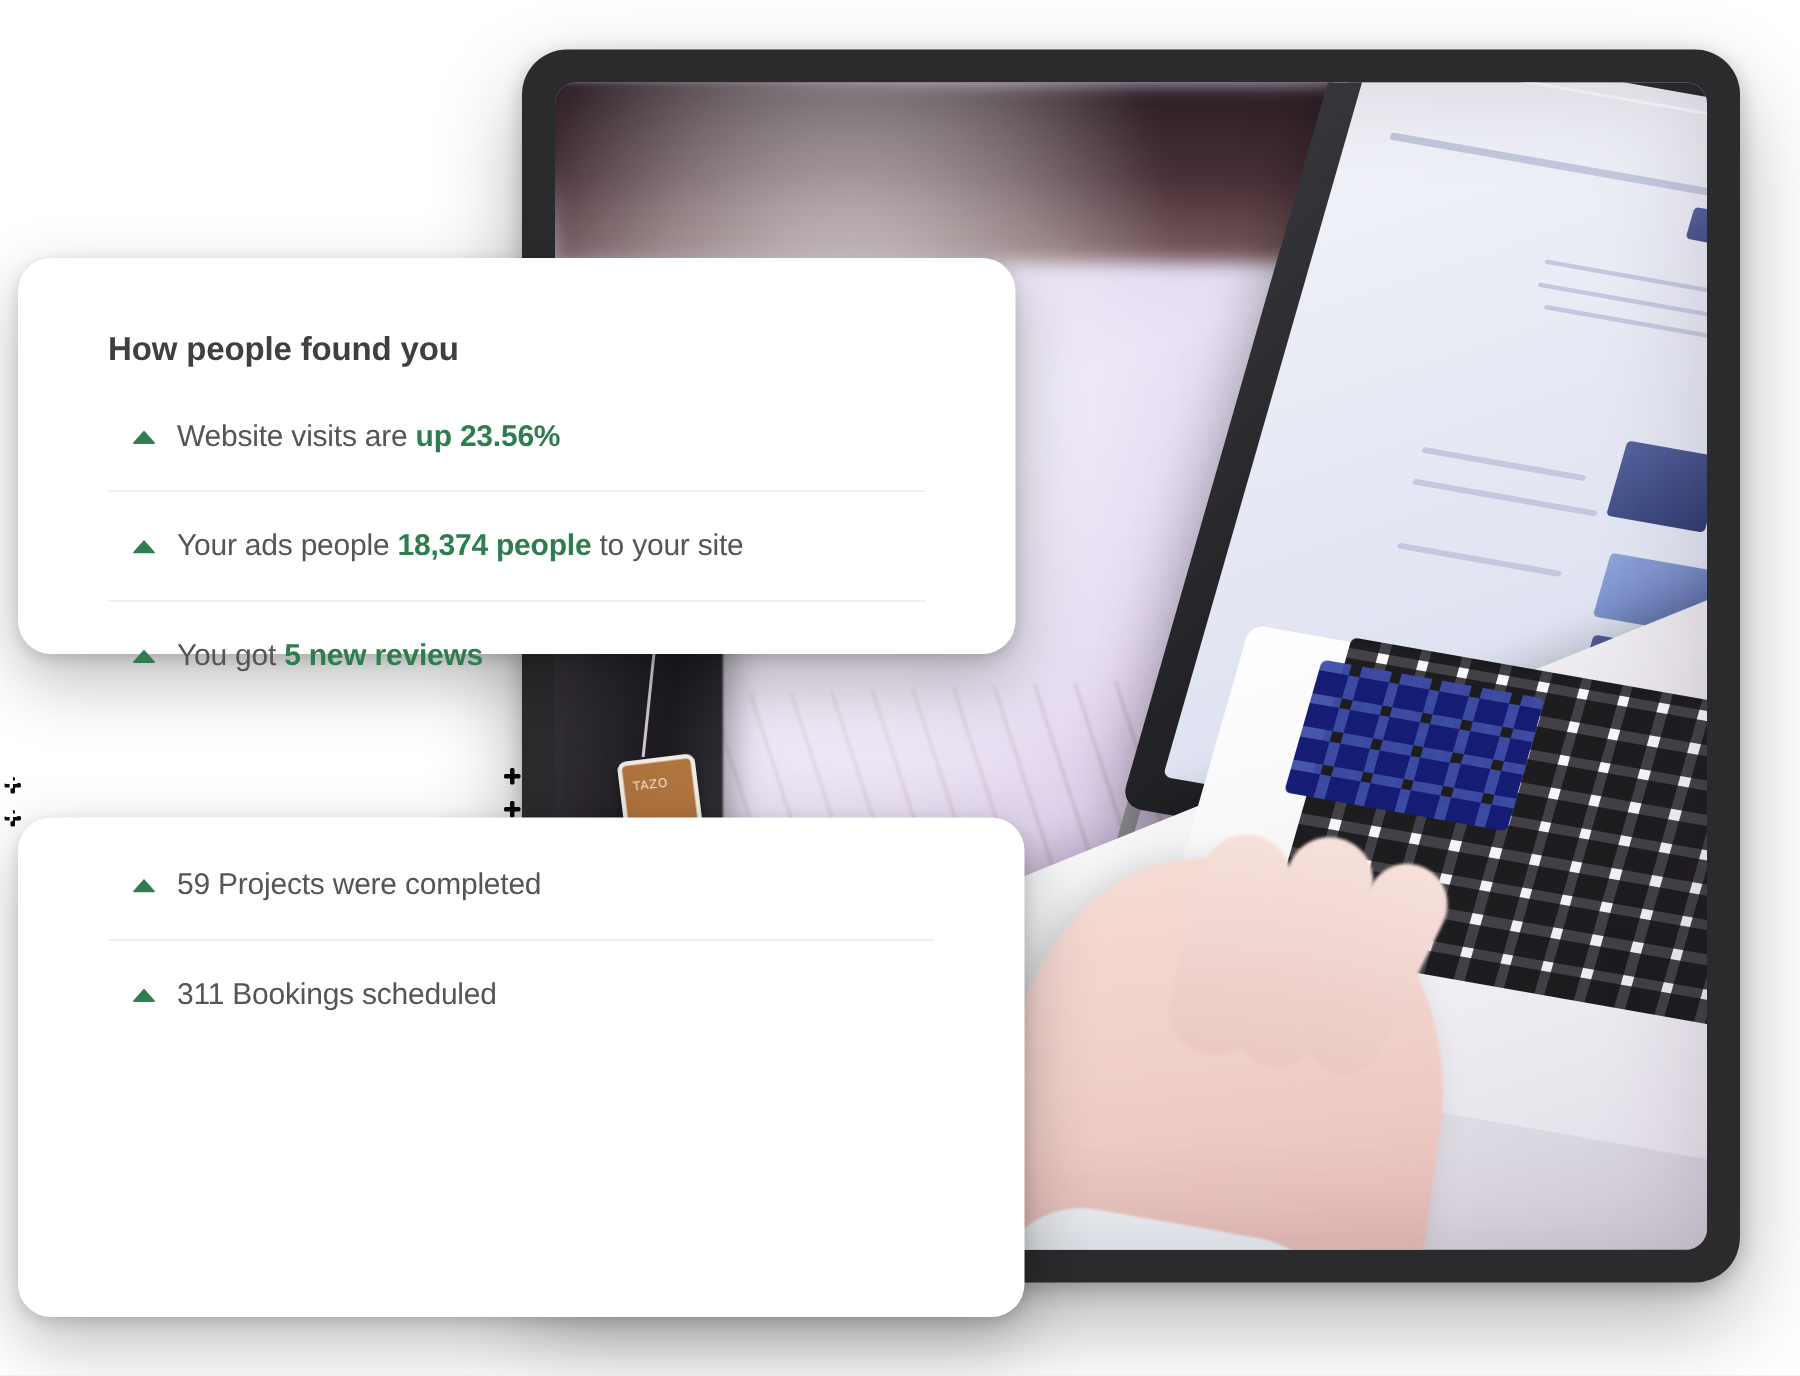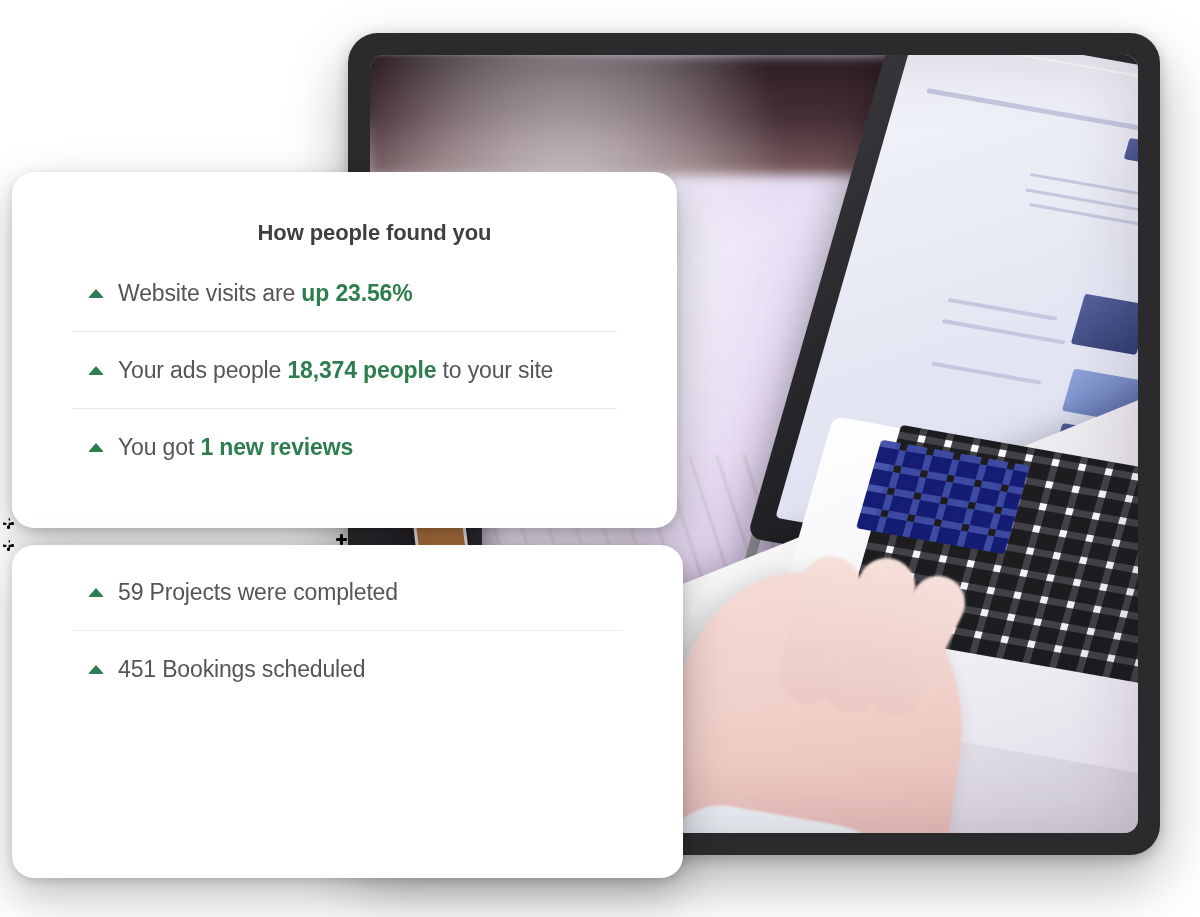--- a/index.html
+++ b/index.html
@@ -140,21 +140,21 @@
   .cuff{left:290px;top:760px;width:230px;height:120px;
     background:linear-gradient(170deg,#eef2f6 0%,#e2e8ee 60%,#d2dae2 100%);
     border-radius:60px 60px 10px 10px;transform:rotate(10deg);filter:blur(.8px);}
   .ph-vig{inset:0;box-shadow:inset 0 0 70px rgba(60,40,60,.18);}
 
   
   .card{
     position:absolute;background:#ffffff;border-radius:22px;
     box-shadow:0 18px 46px rgba(0,0,0,.26), 0 3px 10px rgba(0,0,0,.14);
   }
-  #card-found{left:12px;top:172px;width:665px;height:356px;text-align:center;}
+  #card-found{left:12px;top:172px;width:665px;height:264px;}
   #card-snapshot{left:12px;top:545px;width:671px;height:333px;}
 
   .card-title{
     font-size:22px;font-weight:bold;color:#3f3f42;letter-spacing:-.1px;
     margin:0;padding:48px 0 0 60px;
   }
   #card-snapshot .card-title{padding-top:50px;}
 
   .rows{margin:0;padding:0;list-style:none;}
   .row{
@@ -166,21 +166,21 @@
   #card-found .rows{margin-top:4px;}
   #card-snapshot .rows{margin-top:4px;}
 
   .tri{
     width:0;height:0;flex:0 0 auto;
     border-left:8px solid transparent;border-right:8px solid transparent;
     border-bottom:9px solid #2f7d51;
     border-radius:2px;margin-left:16px;
   }
   .row-text{
-    font-size:23px;color:#555558;letter-spacing:-.15px;white-space:nowrap;
+    font-size:20px;color:#555558;letter-spacing:-.15px;white-space:nowrap;
   }
   .row-text b{color:#2e7d4f;font-weight:bold;}
 </style>
 </head>
 <body>
 
 <div id="stage">
 
   <div class="dotgrid" id="dots-top">
       <div class="cross" style="left: 963px; top: 26px;"></div>
@@ -291,36 +291,36 @@
       </li>
       <li class="row">
         <span class="tri"></span>
         <span class="row-text">
           <span>Your ads people </span><b>18,374 people</b><span> to your site</span>
         </span>
       </li>
       <li class="row">
         <span class="tri"></span>
         <span class="row-text">
-          <span>You got </span><b>1 new reviews</b>
+          <span>You got </span><b>5 new reviews</b>
         </span>
       </li>
     </ul>
   </div>
 
   <div class="card" id="card-snapshot">
     <ul class="rows">
       <li class="row">
         <span class="tri"></span>
         <span class="row-text">
           <span>59 Projects were completed</span>
         </span>
       </li>
       <li class="row">
         <span class="tri"></span>
         <span class="row-text">
-          <span>451 Bookings scheduled</span>
+          <span>311 Bookings scheduled</span>
         </span>
       </li>
     </ul>
   </div>
 
 </div>
 
 </body></html>

